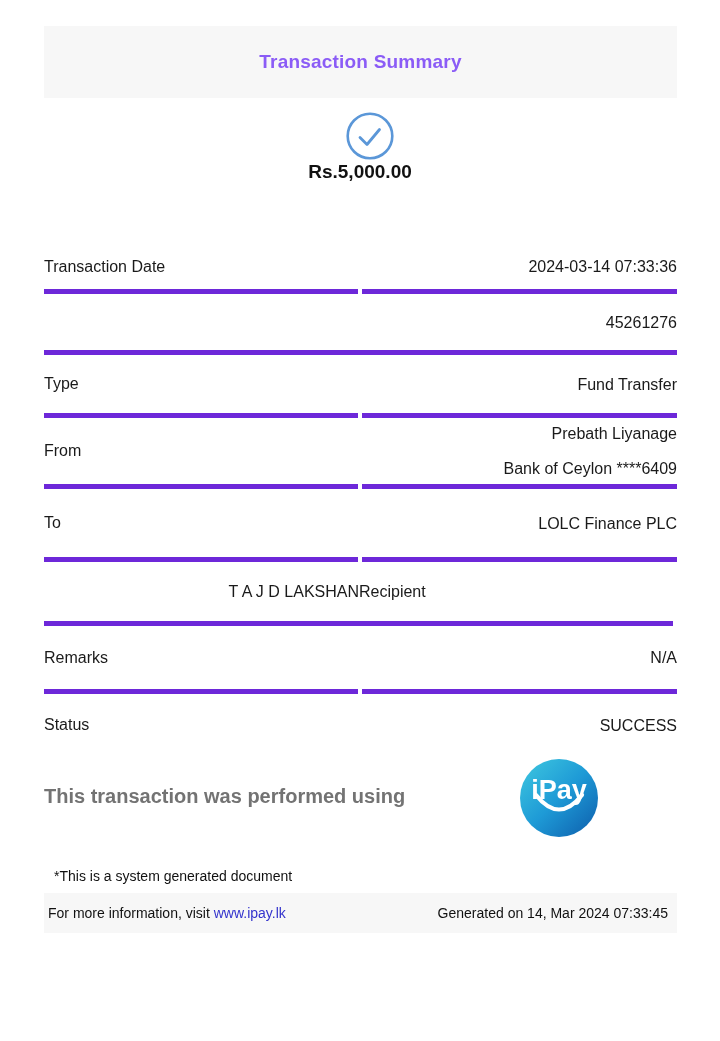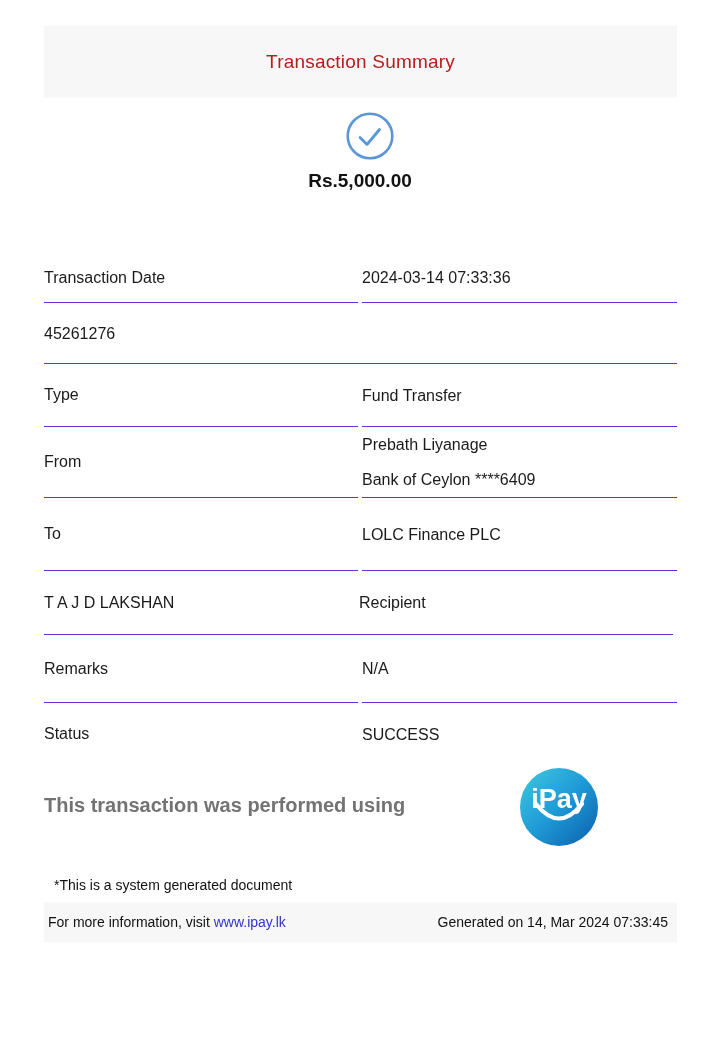--- a/index.html
+++ b/index.html
@@ -13,38 +13,38 @@
   }
   .page { width:720px; height:1041px; background:#fff; }
 
   
   .header-band {
     margin:26px 43px 0 44px;
     height:72px;
     background:#f7f7f7;
     display:flex; align-items:center; justify-content:center;
   }
-  .title { font-size:19px; font-weight:normal; color:#b91c1c; letter-spacing:0.2px; }
+  .title { font-size:19px; font-weight:bold; color:#8b5cf6; letter-spacing:0.2px; }
 
   
   .check-wrap { margin-top:13px; display:flex; justify-content:center; transform:translateX(10px); }
 
   
-  .amount { margin-top:9px; text-align:center; font-size:19px; font-weight:bold; color:#111; }
+  .amount { text-align:center; font-size:19px; font-weight:bold; color:#111; }
 
   
   .detail-table { margin:61px 43px 0 44px; }
   .row { display:flex; }
   .cell {
-    border-bottom:1px solid #6d28d9;
+    border-bottom:5px solid #6d28d9;
     display:flex; flex-direction:column; justify-content:center;
     font-size:16px; color:#1a1a1a;
   }
   .label-cell { width:314px; margin-right:4px; }
-  .value-cell { flex:1; }
+  .value-cell { flex:1;align-items:flex-end; }
   .value-line { line-height:35px; }
   .row.h50 .cell { height:50px; }
   .row.h61 .cell { height:61px; }
   .row.h63 .cell { height:63px; }
   .row.h71 .cell { height:71px; }
   .row.h73 .cell { height:73px; }
   .row.h64 .cell { height:64px; }
   .row.h68 .cell { height:68px; }
   .row.h62 .cell { height:62px; }
   .row.last .cell { border-bottom:none; }

